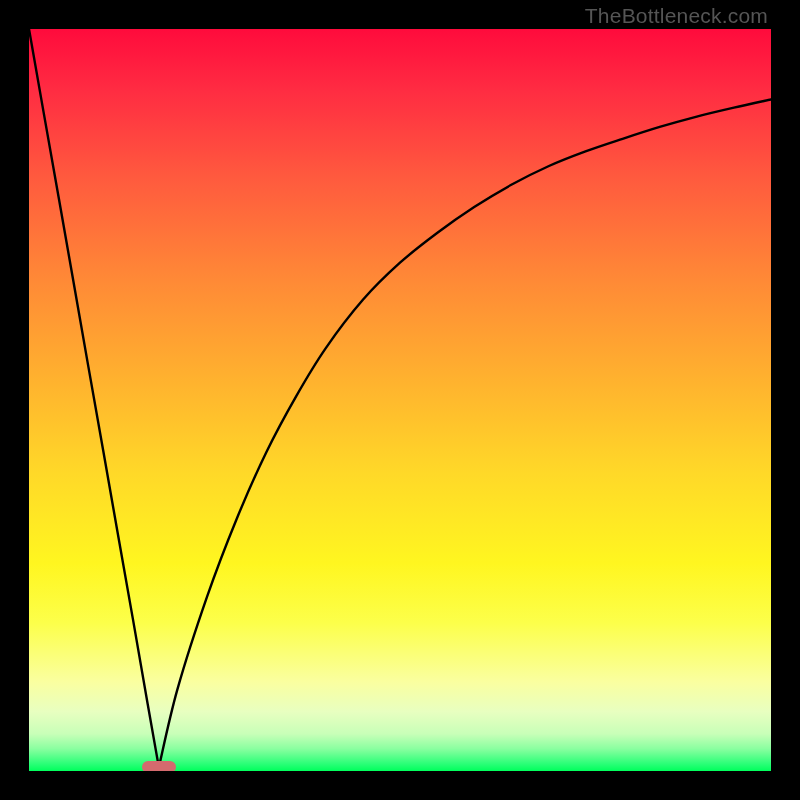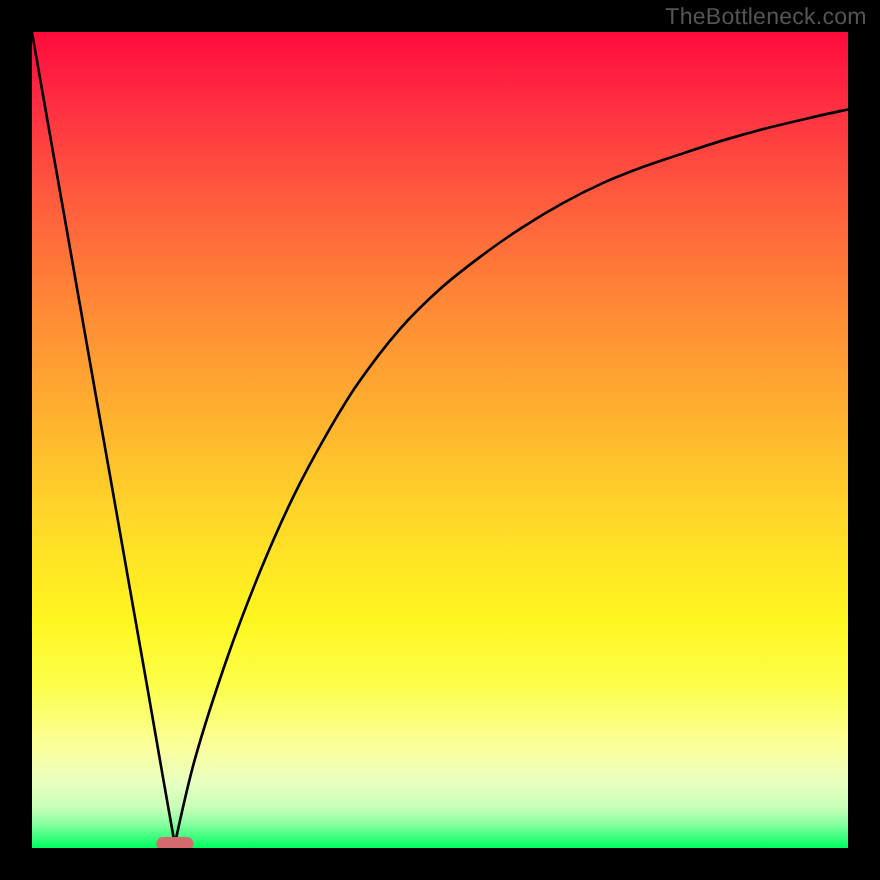--- a/index.html
+++ b/index.html
@@ -46,21 +46,21 @@
   }
   .curve-svg {
     position: absolute;
     inset: 0;
     width: 100%;
     height: 100%;
   }
   .watermark {
     position: absolute;
     top: 4px;
-    right: 12px;
+    right: 32px;
     color: #555;
     font-family: Arial, Helvetica, sans-serif;
     font-size: 21px;
     letter-spacing: 0.2px;
   }
   .cusp-marker {
     position: absolute;
     width: 34px;
     height: 12px;
     background: #d46a6e;

